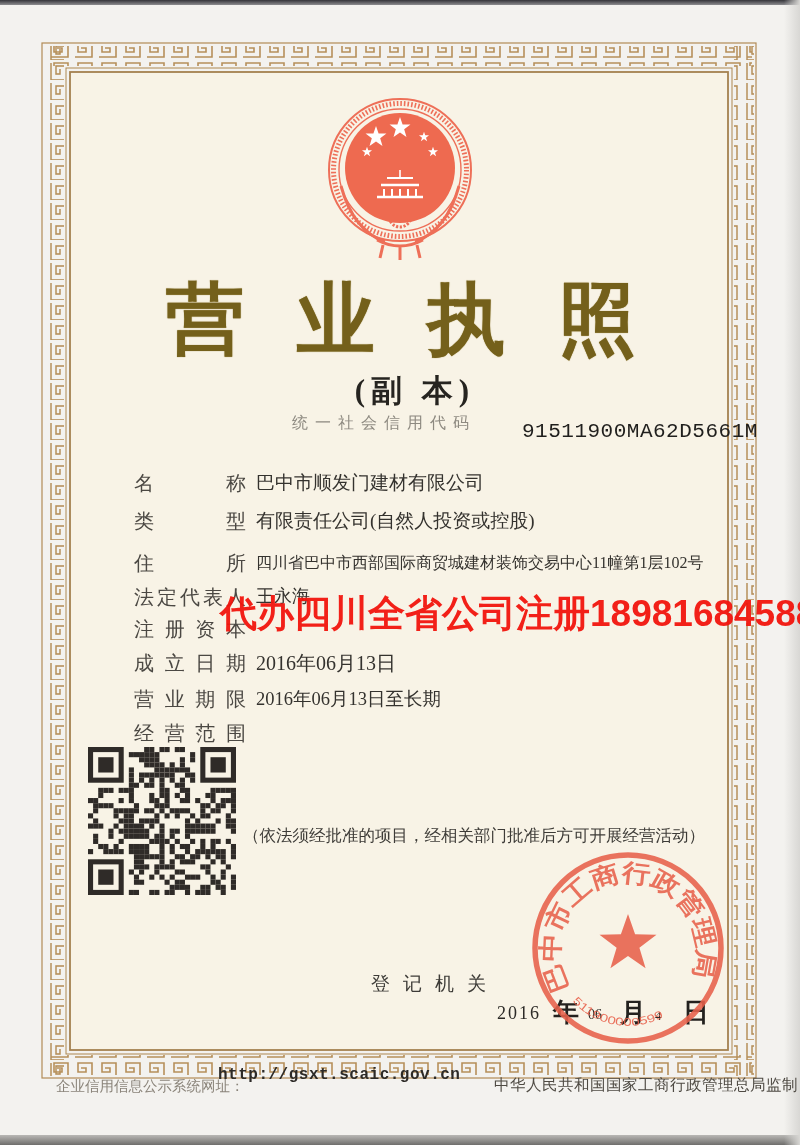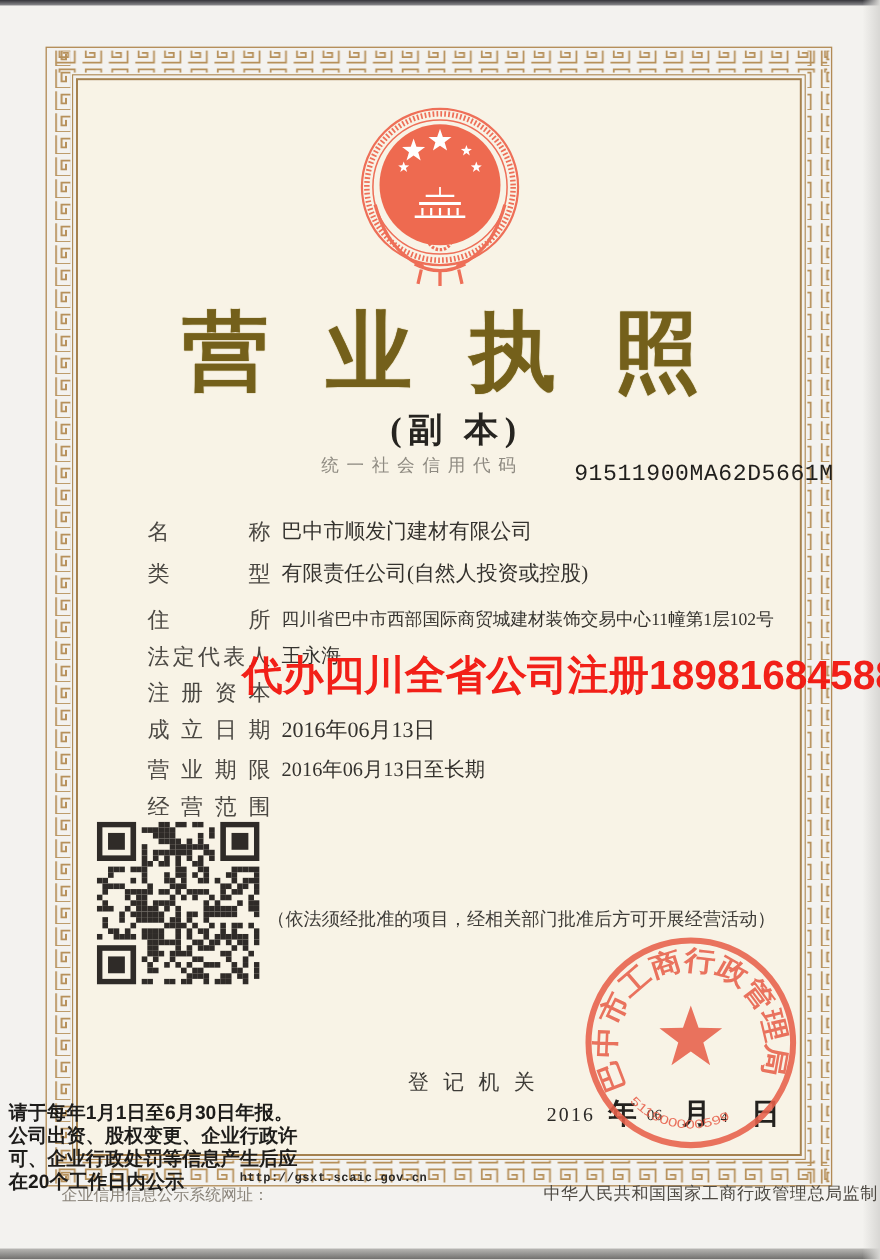--- a/index.html
+++ b/index.html
@@ -62,21 +62,21 @@
   .d-mu   {left:620px;top:0px;font-size:26px;font-weight:bold;color:#23211e;}
   .d-day  {left:655px;top:13px;font-size:13px;color:#2c2a27;}
   .d-du   {left:683px;top:0px;font-size:26px;font-weight:bold;color:#23211e;}
 
   .annotation{left:8px;top:1001px;width:280px;z-index:5;
     font-family:"Liberation Sans","DejaVu Sans",sans-serif;
     font-size:17.5px;line-height:21px;color:#1d1c1a;font-weight:600;white-space:nowrap;}
   .site-label{left:56px;top:1077px;font-size:14.5px;color:#8a847a;z-index:2;}
   .site-url{left:218px;top:1066px;z-index:3;
     font-family:"Liberation Mono","DejaVu Sans Mono",monospace;
-    font-weight:bold;font-size:11px;color:#2c2a27;letter-spacing:.5px;}
+    font-weight:bold;font-size:16px;color:#2c2a27;letter-spacing:.5px;}
   .issuer{left:494px;top:1075px;font-size:15.5px;color:#4e4a43;z-index:3;letter-spacing:.5px;}
 </style>
 </head>
 <body>
 
 <div id="scan">
 
   <svg class="frame-svg" width="800" height="1145" aria-hidden="true">
     <defs>
       <pattern id="mk" patternUnits="userSpaceOnUse" width="24" height="20">
@@ -566,26 +566,20 @@
       <polygon points="0,-34 7.1,-13.7 28.5,-13.3 11.4,-0.3 17.6,20.3 0,8 -17.6,20.3 -11.4,-0.3 -28.5,-13.3 -7.1,-13.7" fill="#e8614b"></polygon>
       <text font-size="25" font-weight="bold" fill="#e8614b" font-family="Liberation Sans, DejaVu Sans, sans-serif">
         <textPath href="#arcTop" textLength="282" lengthAdjust="spacingAndGlyphs">巴中市工商行政管理局</textPath>
       </text>
       <text font-size="11" fill="#e8614b" font-family="Liberation Sans, DejaVu Sans, sans-serif">
         <textPath href="#arcBot" startOffset="14" textLength="100" lengthAdjust="spacingAndGlyphs">511900000599</textPath>
       </text>
     </svg>
   </div>
 
-  <div class="layer annotation">
-    <div>请于每年1月1日至6月30日年报。</div>
-    <div>公司出资、股权变更、企业行政许</div>
-    <div>可、企业行政处罚等信息产生后应</div>
-    <div>在20个工作日内公示</div>
-  </div>
 
   <div class="layer site-label">企业信用信息公示系统网址：</div>
   <div class="layer site-url">http://gsxt.scaic.gov.cn</div>
   <div class="layer issuer">中华人民共和国国家工商行政管理总局监制</div>
 
   <div class="edge-top"></div>
   <div class="edge-bottom"></div>
   <div class="edge-right"></div>
 </div>
 

